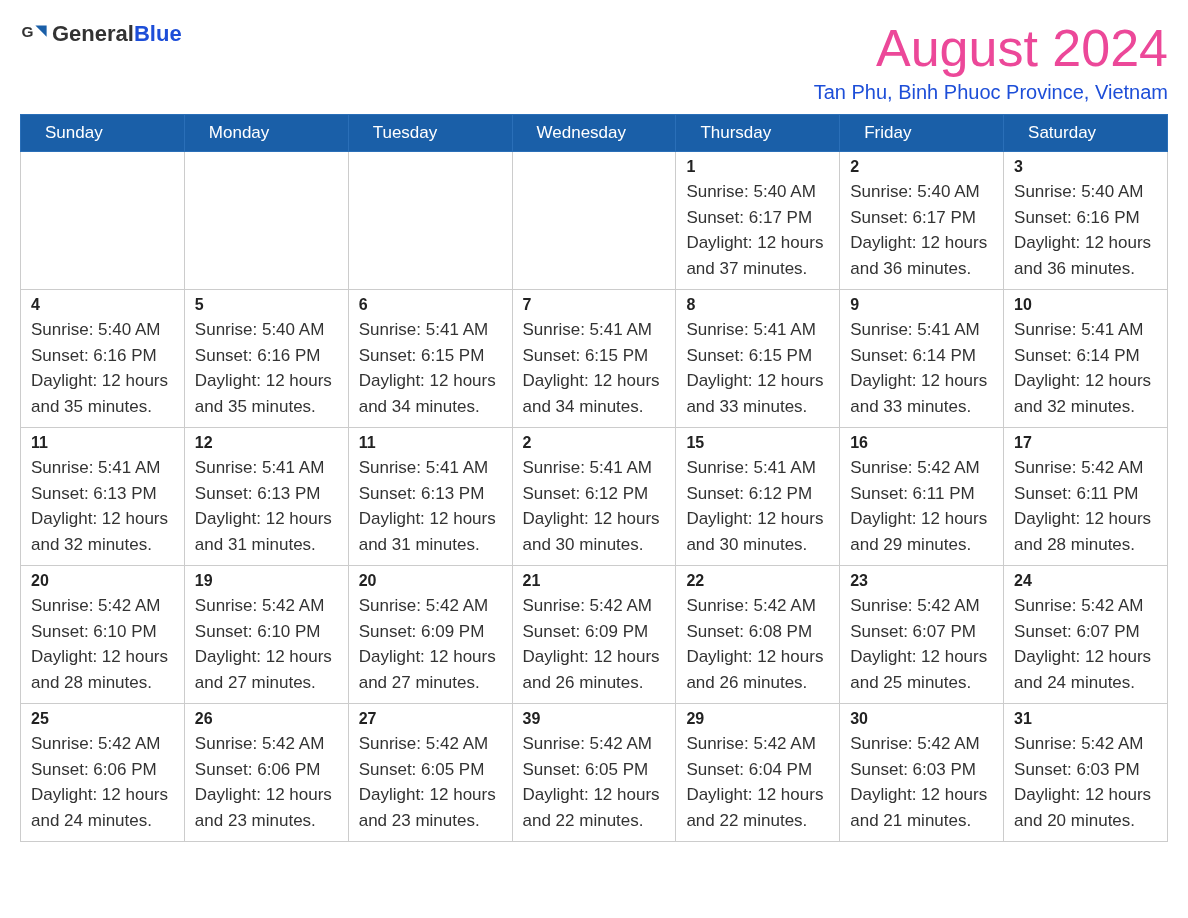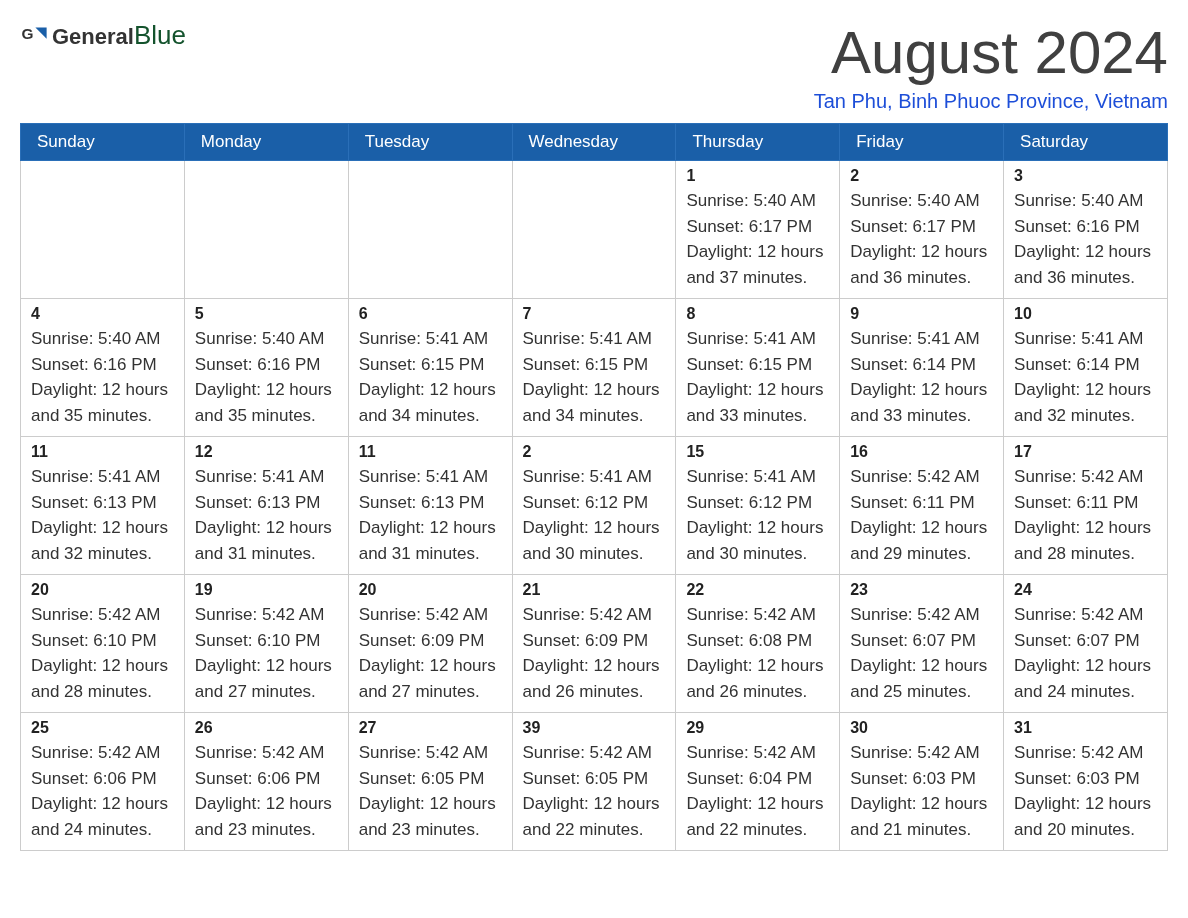--- a/index.html
+++ b/index.html
@@ -20,53 +20,53 @@
       display: flex;
       align-items: center;
       gap: 4px;
     }
     .logo-text-general {
       font-size: 22px;
       font-weight: bold;
       color: #333;
     }
     .logo-text-blue {
-      font-size: 26px;
-      font-weight: normal;
-      color: #14532d;
+      font-size: 22px;
+      font-weight: bold;
+      color: #1d4ed8;
     }
     .logo-icon {
       width: 28px;
       height: 28px;
     }
     .title-area {
       text-align: right;
     }
     .month-title {
-      font-size: 60px;
+      font-size: 52px;
       font-weight: normal;
-      color: #404040;
+      color: #ec4899;
       line-height: 1.1;
     }
     .location-title {
       font-size: 20px;
       color: #1d4ed8;
       margin-top: 4px;
     }
     .calendar-table {
       width: 100%;
       border-collapse: collapse;
       border: 1px solid #999;
     }
     .calendar-table thead tr {
       background-color: #1a5fa8;
     }
     .calendar-table thead th {
       color: #fff;
-      padding: 8px 16px;
+      padding: 8px 24px;
       font-size: 17px;
       font-weight: normal;
       text-align: left;
       border: 1px solid #2a6fb8;
     }
     .calendar-table tbody td {
       vertical-align: top;
       padding: 6px 10px 8px 10px;
       border: 1px solid #ccc;
       width: calc(100% / 7);

